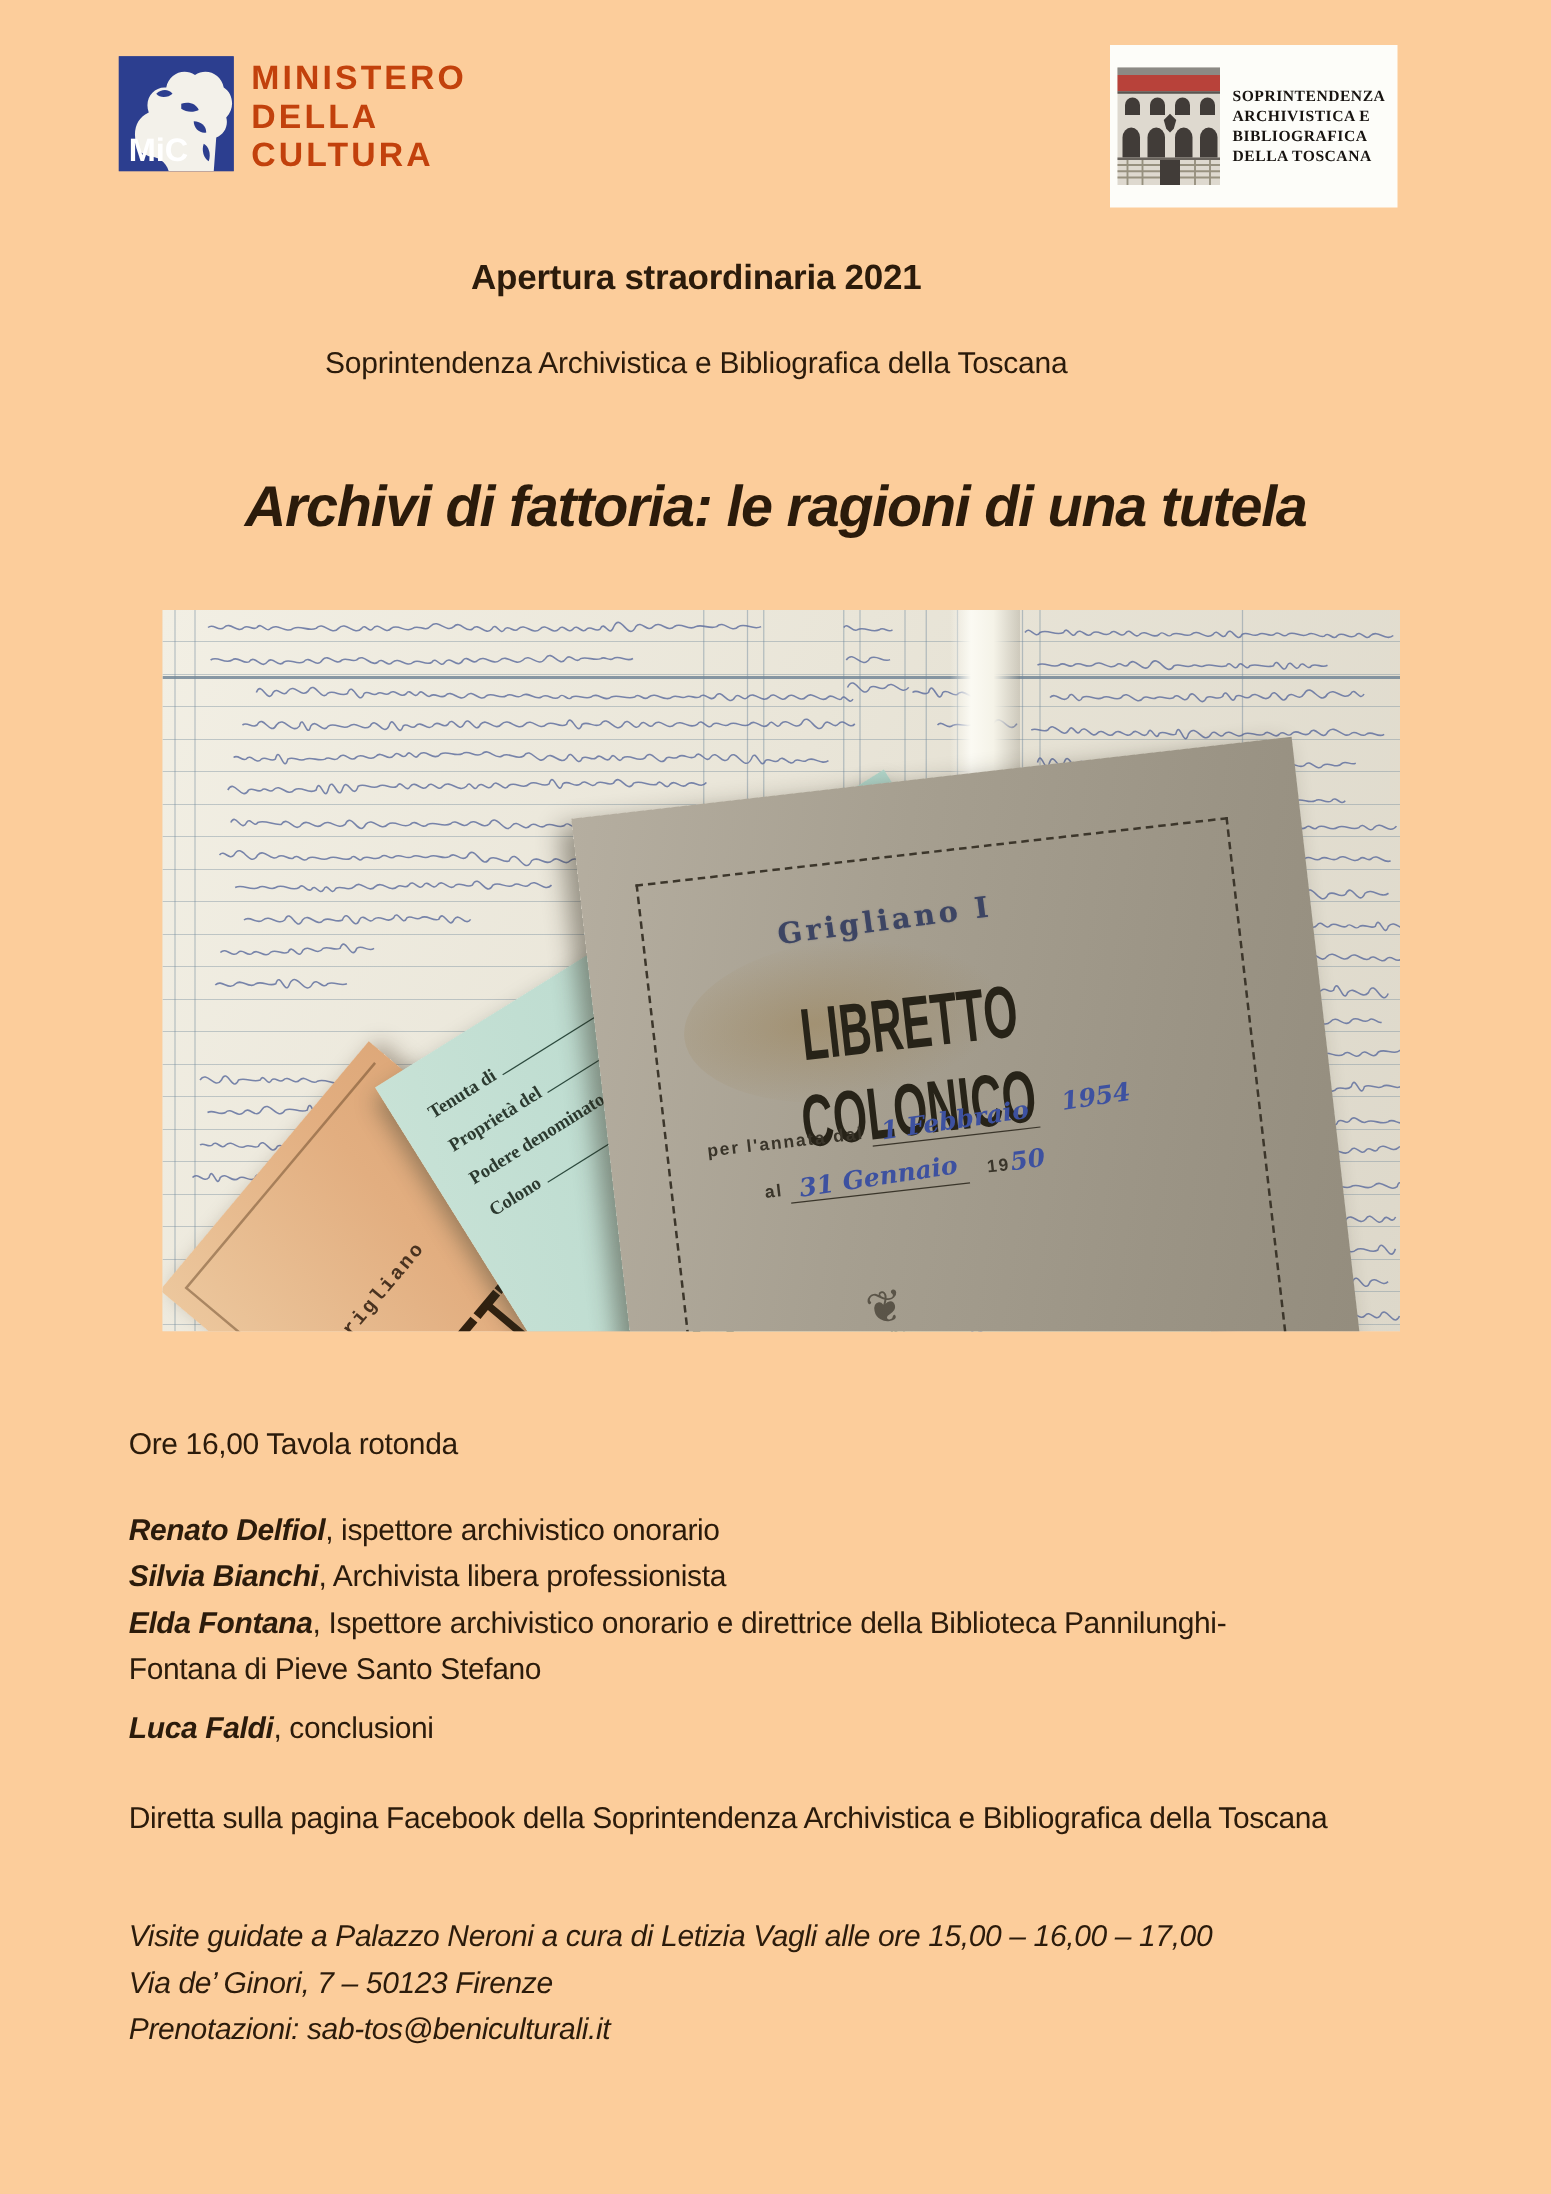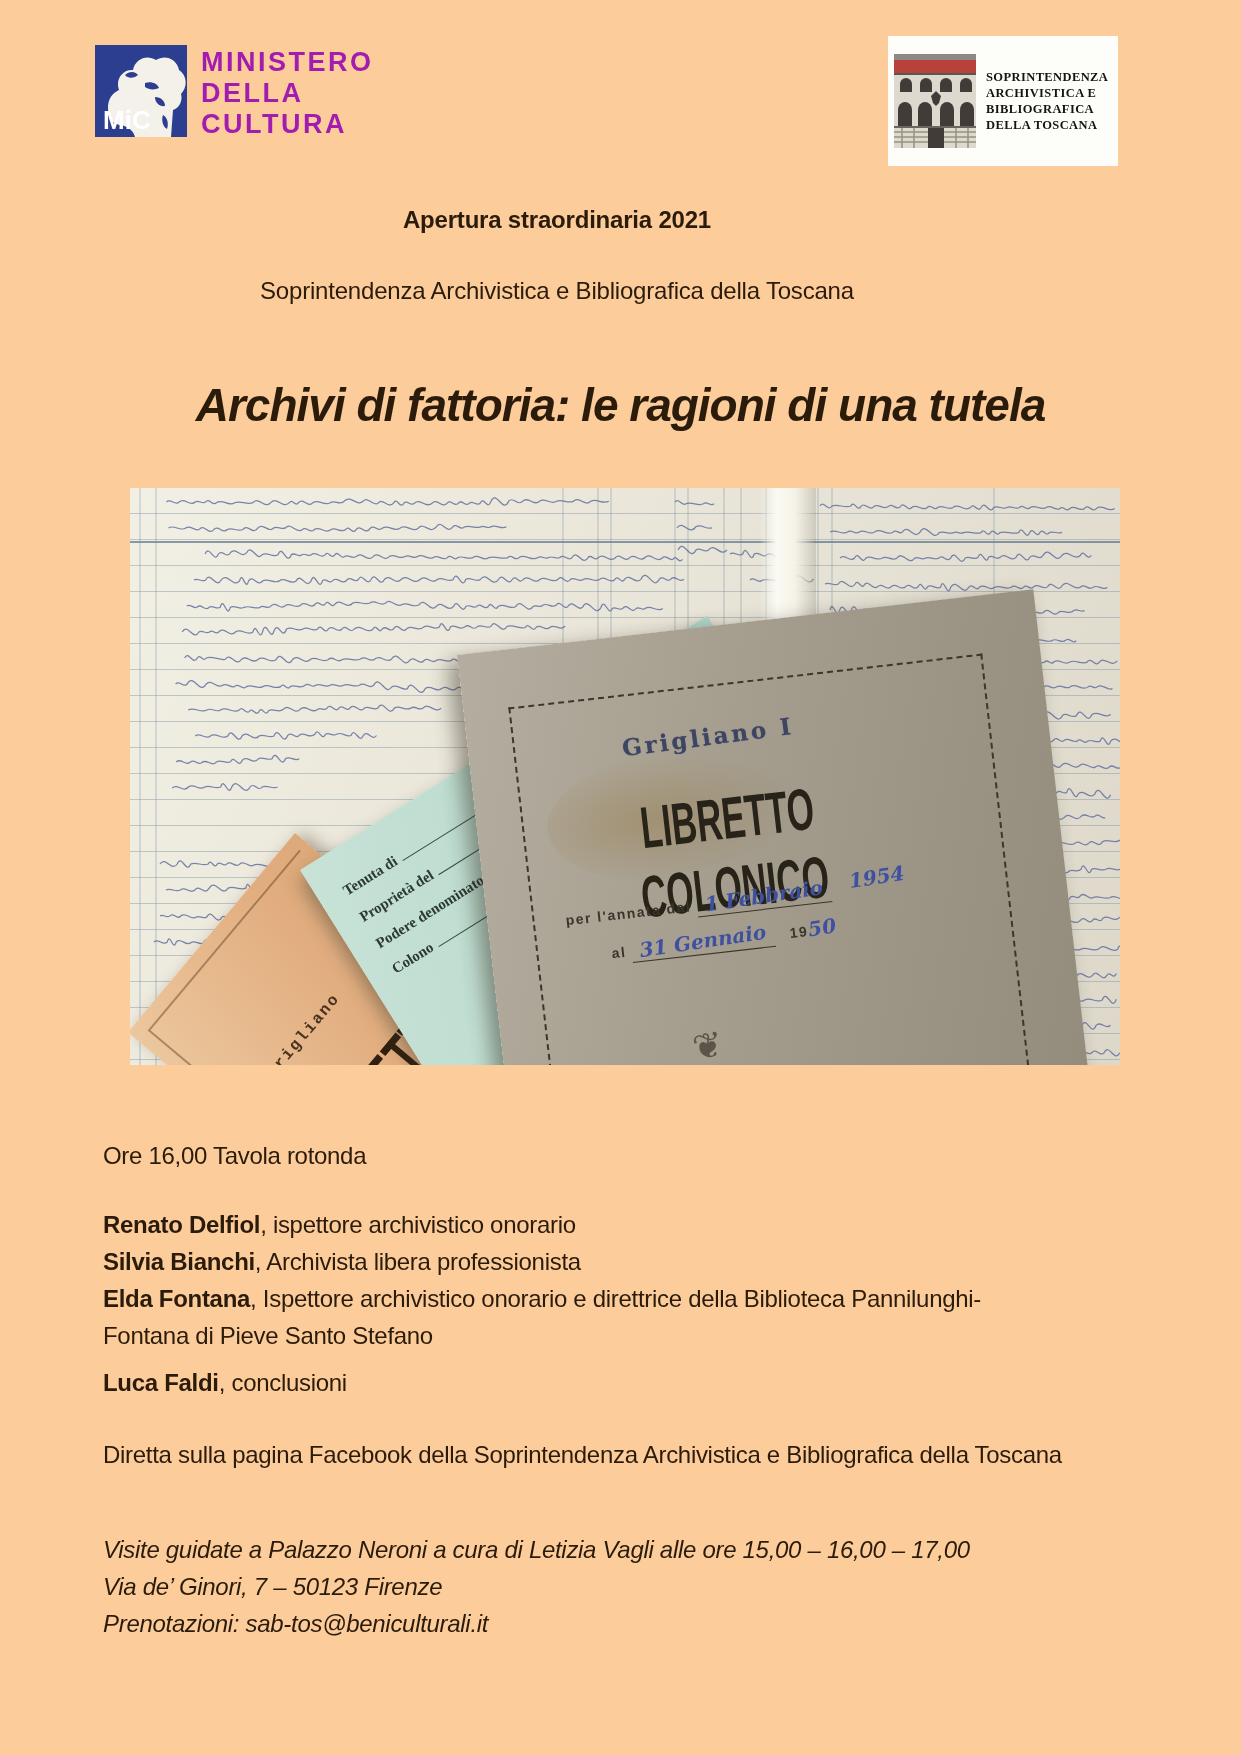--- a/index.html
+++ b/index.html
@@ -3,28 +3,28 @@
 <meta charset="utf-8">
 <style>
   html,body{margin:0;padding:0;width:1241px;height:1755px;overflow:hidden;}
   body{background:#fccd9b;font-family:"Liberation Sans","DejaVu Sans",sans-serif;color:#2b1b0b;}
   .abs{position:absolute;}
   .poster{position:relative;width:1241px;height:1755px;background:#fccd9b;}
 
   
   .mic-logo{left:95px;top:45px;display:flex;}
   .mic-square{width:92px;height:92px;background:#2c3e8f;position:relative;flex:0 0 auto;}
-  .mic-word{margin-left:14px;padding-top:2px;color:#a21caf;font-size:27px;line-height:31px;
+  .mic-word{margin-left:14px;padding-top:2px;color:#c2410c;font-size:27px;line-height:31px;
             font-weight:600;letter-spacing:2.5px;}
   .sab-logo{left:888px;top:36px;width:230px;height:130px;background:#fdfdf9;display:flex;align-items:center;}
   .sab-text{margin-left:8px;font-family:"Liberation Serif","DejaVu Serif",serif;font-weight:bold;
             font-size:12.5px;line-height:16px;color:#171310;letter-spacing:.4px;}
 
   
-  .kicker{left:0;top:206px;width:1114px;text-align:center;font-size:24px;font-weight:bold;letter-spacing:-.2px;}
+  .kicker{left:0;top:206px;width:1114px;text-align:center;font-size:28px;font-weight:bold;letter-spacing:-.2px;}
   .subhead{left:0;top:272px;width:1114px;text-align:center;font-size:24px;line-height:37px;letter-spacing:-.2px;}
   .main-title{left:0;top:378px;width:1241px;text-align:center;font-size:46px;font-weight:bold;
               font-style:italic;letter-spacing:-1px;}
 
   
   .photo{left:130px;top:488px;width:990px;height:577px;overflow:hidden;background:#ebe7da;}
   .paper{position:absolute;inset:0;
      background:
        linear-gradient(180deg, rgba(112,132,150,.0) 0 53px, rgba(100,122,142,.75) 53px 55px, rgba(112,132,150,0) 55px),
        repeating-linear-gradient(180deg, rgba(120,142,158,0) 0 25px, rgba(120,142,158,.42) 25px 26px),
@@ -78,21 +78,21 @@
   .g-al{left:120px;top:300px;}
   .g-underline{display:inline-block;border-bottom:1.5px solid #3a352a;padding:0 8px 1px 8px;}
   .g-line .hand{font-size:20px;letter-spacing:0;}
   .g-year{font-size:13px;position:relative;top:-6px;margin-left:14px;}
   .g-emblem{position:absolute;left:190px;top:396px;font-size:36px;color:#4e483d;opacity:.85;transform:rotate(-4deg);}
 
   
   .body-line{font-size:24px;letter-spacing:-.3px;margin-top:20px;}
   .ore{left:103px;top:1122px;}
   .speakers{left:103px;top:1186px;width:950px;line-height:37px;}
-  .sp-name{font-weight:bold;}
+  .sp-name{font-weight:bold;font-style:italic;}
   .luca{left:103px;top:1349px;}
   .diretta{left:103px;top:1421px;width:1110px;white-space:nowrap;}
   .visits{left:103px;top:1511px;width:1060px;line-height:37px;font-style:italic;}
 </style>
 </head>
 <body>
 
 <div class="poster">
 
   <div class="abs mic-logo">

